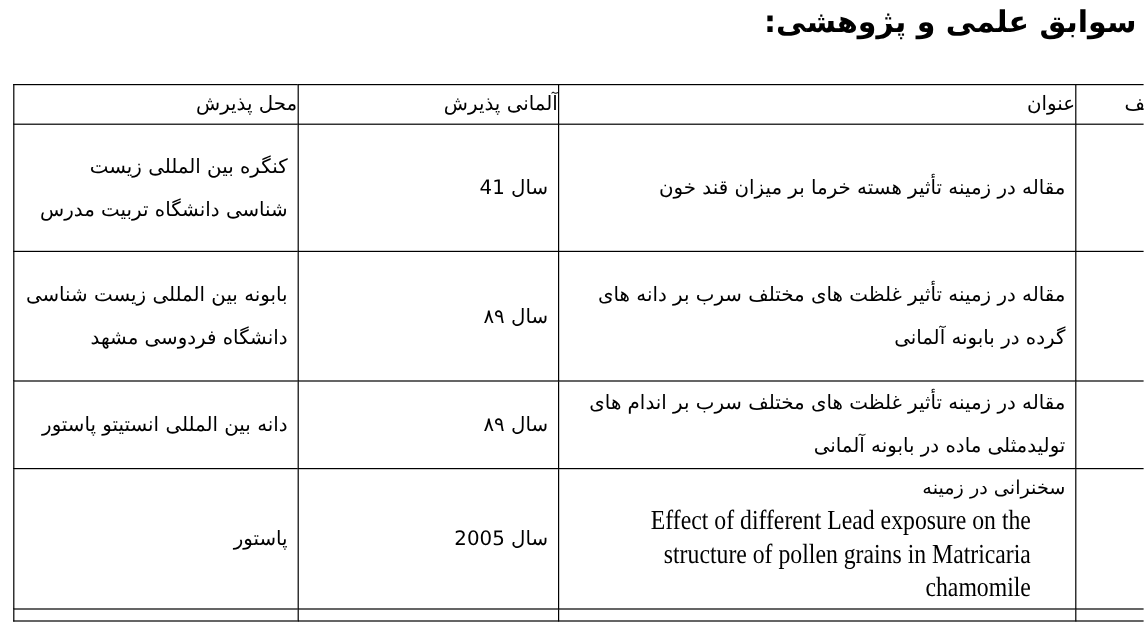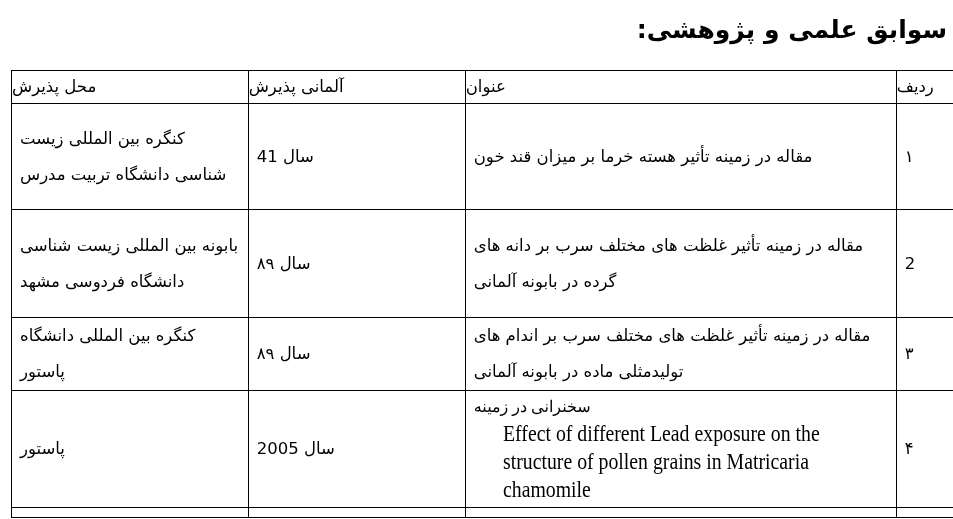--- a/index.html
+++ b/index.html
@@ -17,34 +17,33 @@
     }
     .heading {
       position: absolute;
       top: 4px;
       right: 6px;
       font-family: "DejaVu Sans", sans-serif;
       font-weight: bold;
       font-size: 25px;
       direction: rtl;
       white-space: nowrap;
-      margin-top: 11px;
     }
     table.grid {
       position: absolute;
       left: 11px;
       top: 70px;
       border-collapse: collapse;
       direction: rtl;
       table-layout: fixed;
       width: 964px;
     }
     table.grid td, table.grid th {
       border: 1.5px solid #000;
-      text-align: left;
+      text-align: right;
       vertical-align: middle;
       font-weight: normal;
       font-size: 16.5px;
       line-height: 36px;
       padding: 0 8px;
       font-family: "DejaVu Sans", sans-serif;
     }
     table.grid th {
       line-height: 32px;
       height: 32px;
@@ -56,21 +55,21 @@
     .col-place { width: 230px; }
     .num-latin { font-family: "Liberation Sans", sans-serif; font-size: 20px; }
     .en-text {
       font-family: "Liberation Serif", serif;
       font-size: 23px;
       line-height: 28px;
       direction: ltr;
       display: block;
       transform: scaleX(0.86);
     }
-    .fa-small { font-size: 16px; line-height: 26px; display: block; font-family: Liberation Serif, serif; }
+    .fa-small { font-size: 16px; line-height: 26px; display: block; }
     .r1 { height: 106px; }
     .r2 { height: 108px; }
     .r3 { height: 70px; }
     .r4 { height: 117px; }
     .r5 { height: 10px; }
   </style>
 </head>
 <body>
 
 <div class="heading">سوابق علمی و پژوهشی:</div>
@@ -100,21 +99,21 @@
     <tr class="r2">
       <td class="num-latin">2</td>
       <td>مقاله در زمینه تأثیر غلظت های مختلف سرب بر دانه های گرده در بابونه آلمانی</td>
       <td>سال ۸۹</td>
       <td>بابونه بین المللی زیست شناسی دانشگاه فردوسی مشهد</td>
     </tr>
     <tr class="r3">
       <td>۳</td>
       <td>مقاله در زمینه تأثیر غلظت های مختلف سرب بر اندام های تولیدمثلی ماده در بابونه آلمانی</td>
       <td>سال ۸۹</td>
-      <td>کنگره بین المللی دانشگاه پاستور</td>
+      <td>دانه بین المللی انستیتو پاستور</td>
     </tr>
     <tr class="r4">
       <td>۴</td>
       <td>
         <span class="fa-small">سخنرانی در زمینه</span>
         <span class="en-text">Effect of different Lead exposure on the structure of pollen grains in Matricaria chamomile</span>
       </td>
       <td>سال 2005</td>
       <td>پاستور</td>
     </tr>

